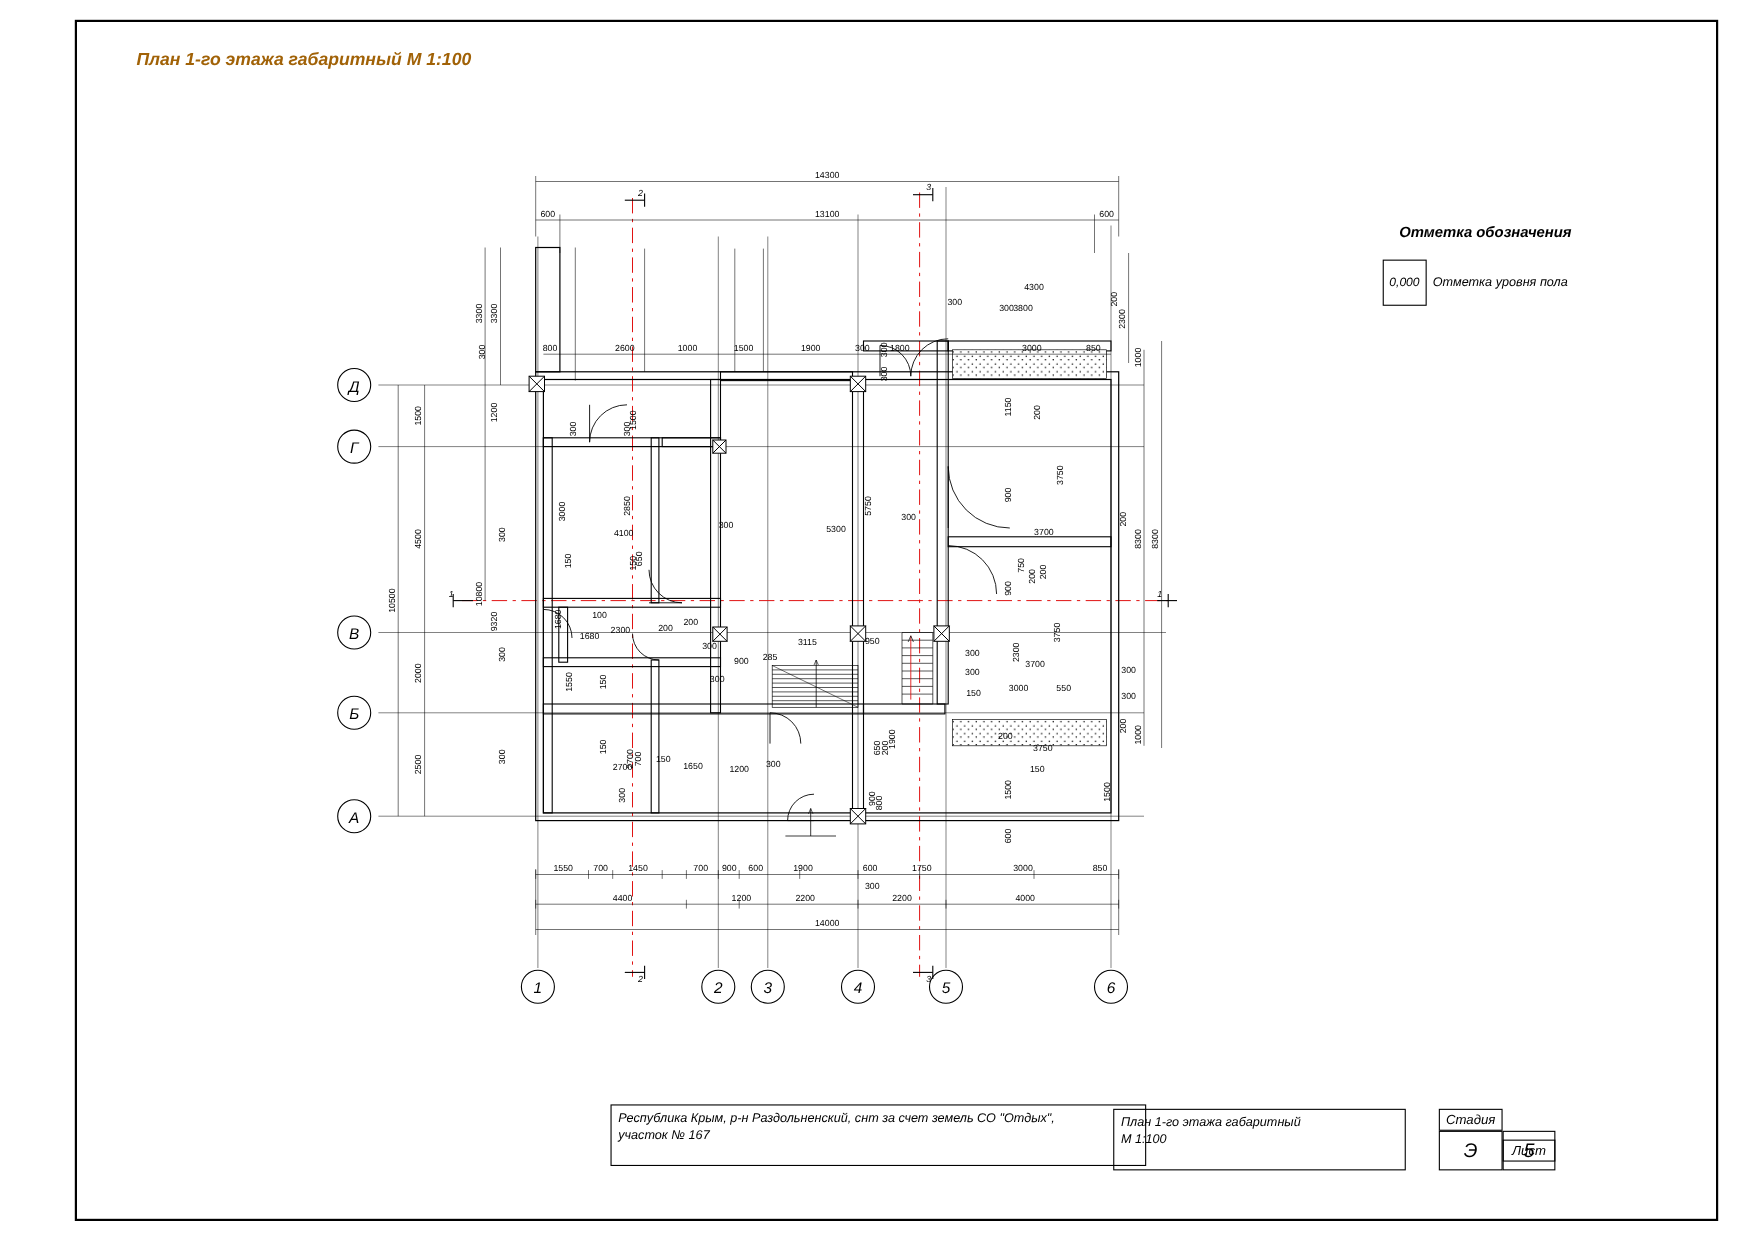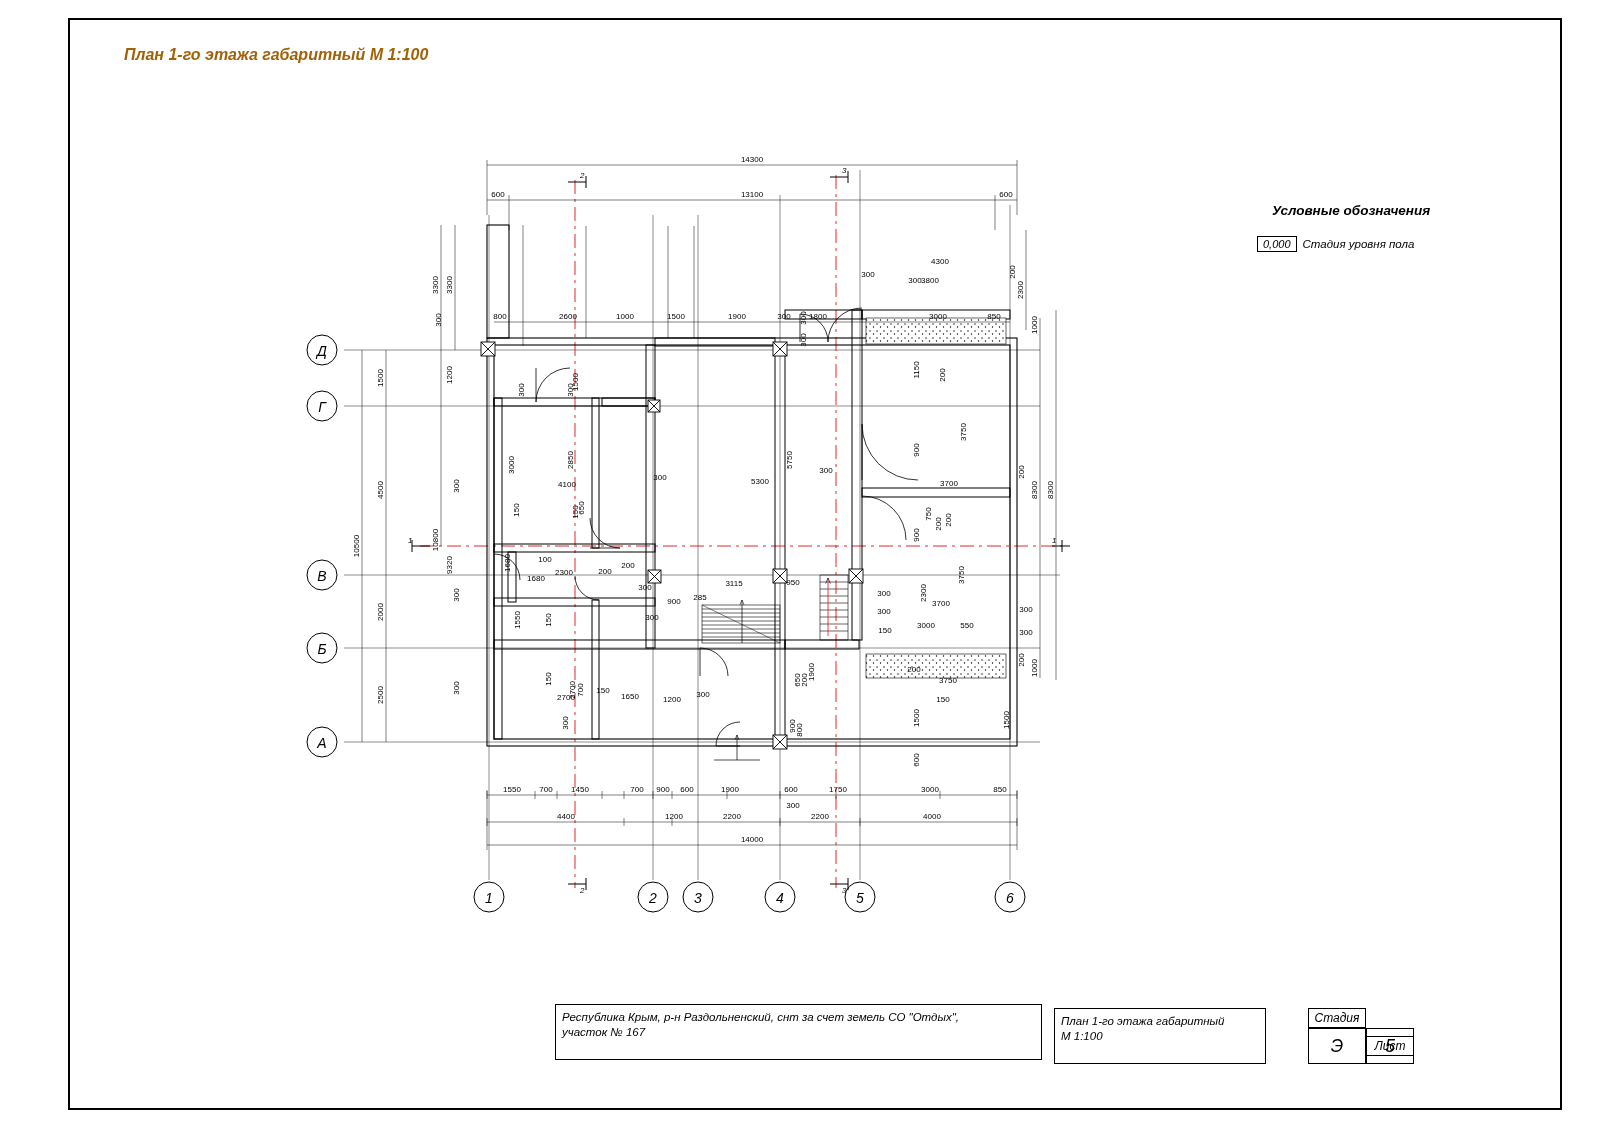--- a/index.html
+++ b/index.html
@@ -7,21 +7,21 @@
   #page{
     position:relative;width:1600px;height:1130px;background:#ffffff;
     overflow:hidden;
   }
   #sheet-border{
     position:absolute;left:68px;top:18px;width:1494px;height:1092px;
     border:2px solid #000;box-sizing:border-box;
   }
   .ttl{position:absolute;box-sizing:border-box;border:1px solid #000;}
   #title-main{left:555px;top:1004px;width:487px;height:56px;}
-  #title-name{left:1054px;top:1008px;width:212px;height:56px;}
+  #title-name{left:1012px;top:1008px;width:266px;height:56px;}
   #title-stage-h{left:1308px;top:1008px;width:58px;height:20px;}
   #title-sheet-h{left:1366px;top:1036px;width:48px;height:20px;}
   #title-stage-v{left:1308px;top:1028px;width:58px;height:36px;}
   #title-sheet-v{left:1366px;top:1028px;width:48px;height:36px;}
   #title-logo{left:1414px;top:1008px;width:148px;height:56px;border:none;}
   .ttl-txt{
     position:absolute;left:6px;top:5px;right:4px;
     font-style:italic;font-size:11.5px;color:#000;line-height:15px;
   }
   .ttl-center{
@@ -33,41 +33,41 @@
   #plan-title{
     position:absolute;left:124px;top:46px;
     font-style:italic;font-weight:bold;font-size:16px;color:#a16207;
   }
   #legend-title{
     position:absolute;left:1272px;top:203px;
     font-style:italic;font-weight:bold;font-size:13.5px;color:#000;
   }
   #legend-row{position:absolute;left:1257px;top:236px;display:flex;align-items:center;gap:6px;}
   #legend-box{
-    border:1px solid #000;padding:1px 5px;font-style:italic;font-size:11px;
+    border:1px solid #000;padding:14px 5px;font-style:italic;font-size:11px;
     background:#fff;
   }
   #legend-label{font-size:11.5px;font-style:italic;}
   svg{display:block;}
   #drawing{position:absolute;left:0;top:0;width:1600px;height:1130px;}
   text{font-family:"Liberation Sans",sans-serif;}
 </style>
 </head>
 <body>
 
 <div id="page">
 
   <div id="sheet-border"></div>
 
   <div id="plan-title">План 1-го этажа габаритный М 1:100</div>
 
-  <div id="legend-title">Условные обозначения</div>
+  <div id="legend-title">Отметка обозначения</div>
   <div id="legend-row">
     <span id="legend-box">0,000</span>
-    <span id="legend-label">Стадия уровня пола</span>
+    <span id="legend-label">Отметка уровня пола</span>
   </div>
 
   <svg id="drawing" viewBox="0 0 1600 1130">
     <defs>
       <pattern id="hatchDots" width="7" height="7" patternUnits="userSpaceOnUse">
         <rect width="7" height="7" fill="#fff"></rect>
         <circle cx="2" cy="2" r="0.7" fill="#000"></circle>
         <circle cx="5.5" cy="5" r="0.7" fill="#000"></circle>
       </pattern>
       <pattern id="hatch45" width="5" height="5" patternUnits="userSpaceOnUse" patternTransform="rotate(45)">

